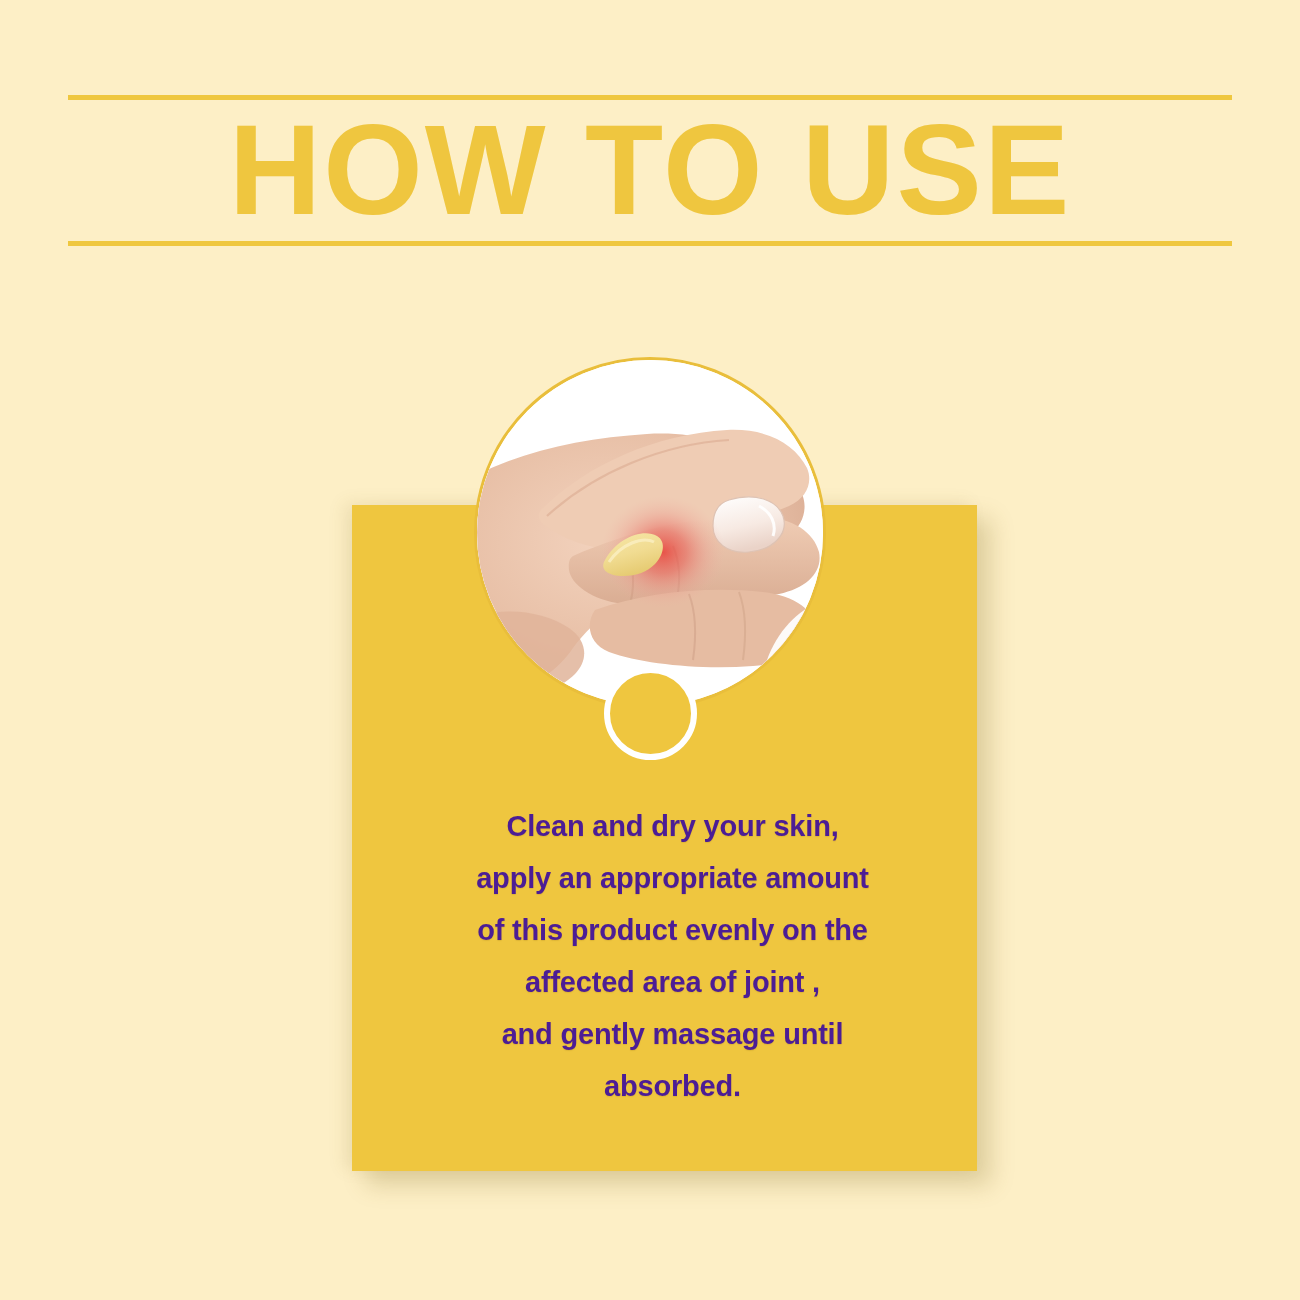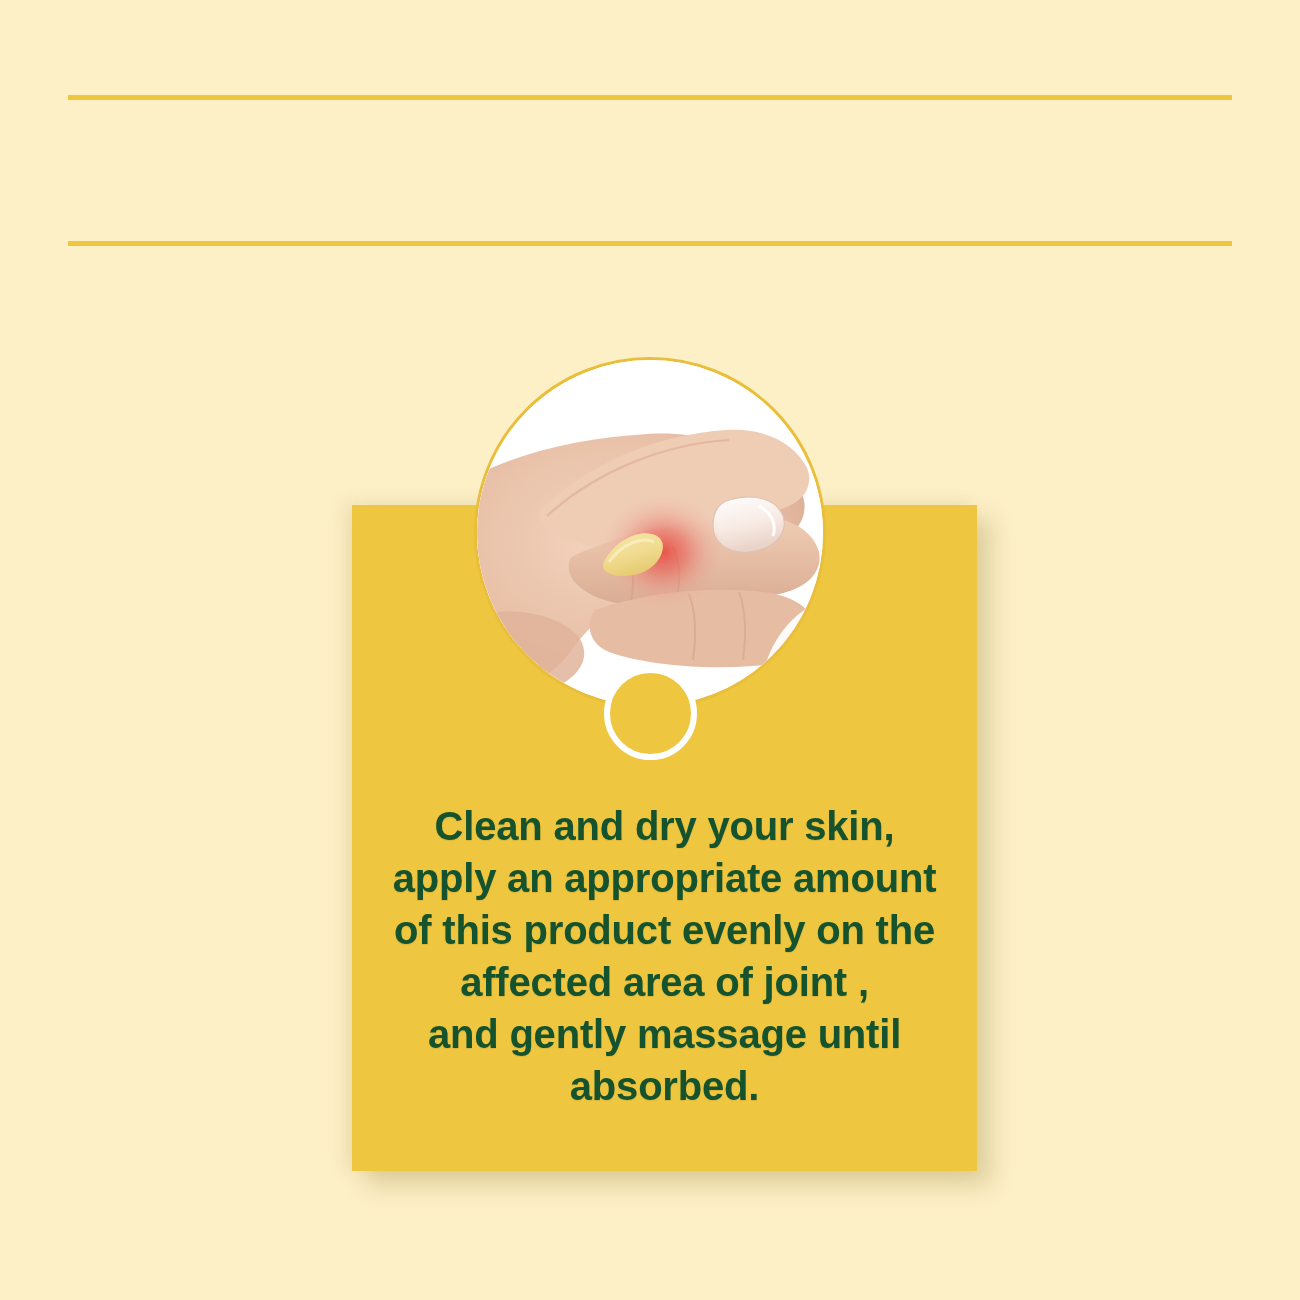--- a/index.html
+++ b/index.html
@@ -60,28 +60,29 @@
     box-shadow: 14px 14px 22px rgba(120, 95, 20, 0.22),
                -8px -2px 16px rgba(120, 95, 20, 0.10);
   }
 
   .instruction-text {
     position: absolute;
     left: 352px;
     top: 800px;
     width: 625px;
     text-align: center;
-    color: #14532d;
+    color: #4c1d95;
     font-family: "Liberation Sans", sans-serif;
     font-weight: 700;
-    font-size: 40px;
+    font-size: 29px;
     line-height: 52px;
     letter-spacing: -0.2px;
     white-space: pre-line;
     text-shadow: 0 1px 1px rgba(170,130,30,0.25);
+    padding-left: 8px;
   }
 
   
   .photo-circle {
     position: absolute;
     left: 474px;
     top: 357px;
     width: 352px;
     height: 352px;
     border-radius: 50%;
@@ -106,20 +107,21 @@
   }
 </style>
 </head>
 <body>
 
 <div id="page">
 
   <div class="header-rule top"></div>
   <div class="header-rule bottom"></div>
 
+  <div class="page-title">HOW TO USE</div>
 
   <div class="instruction-card"></div>
 
   <div class="instruction-text">Clean and dry your skin,
 apply an appropriate amount
 of this product evenly on the
 affected area of joint ,
 and gently massage until
 absorbed.</div>
 

